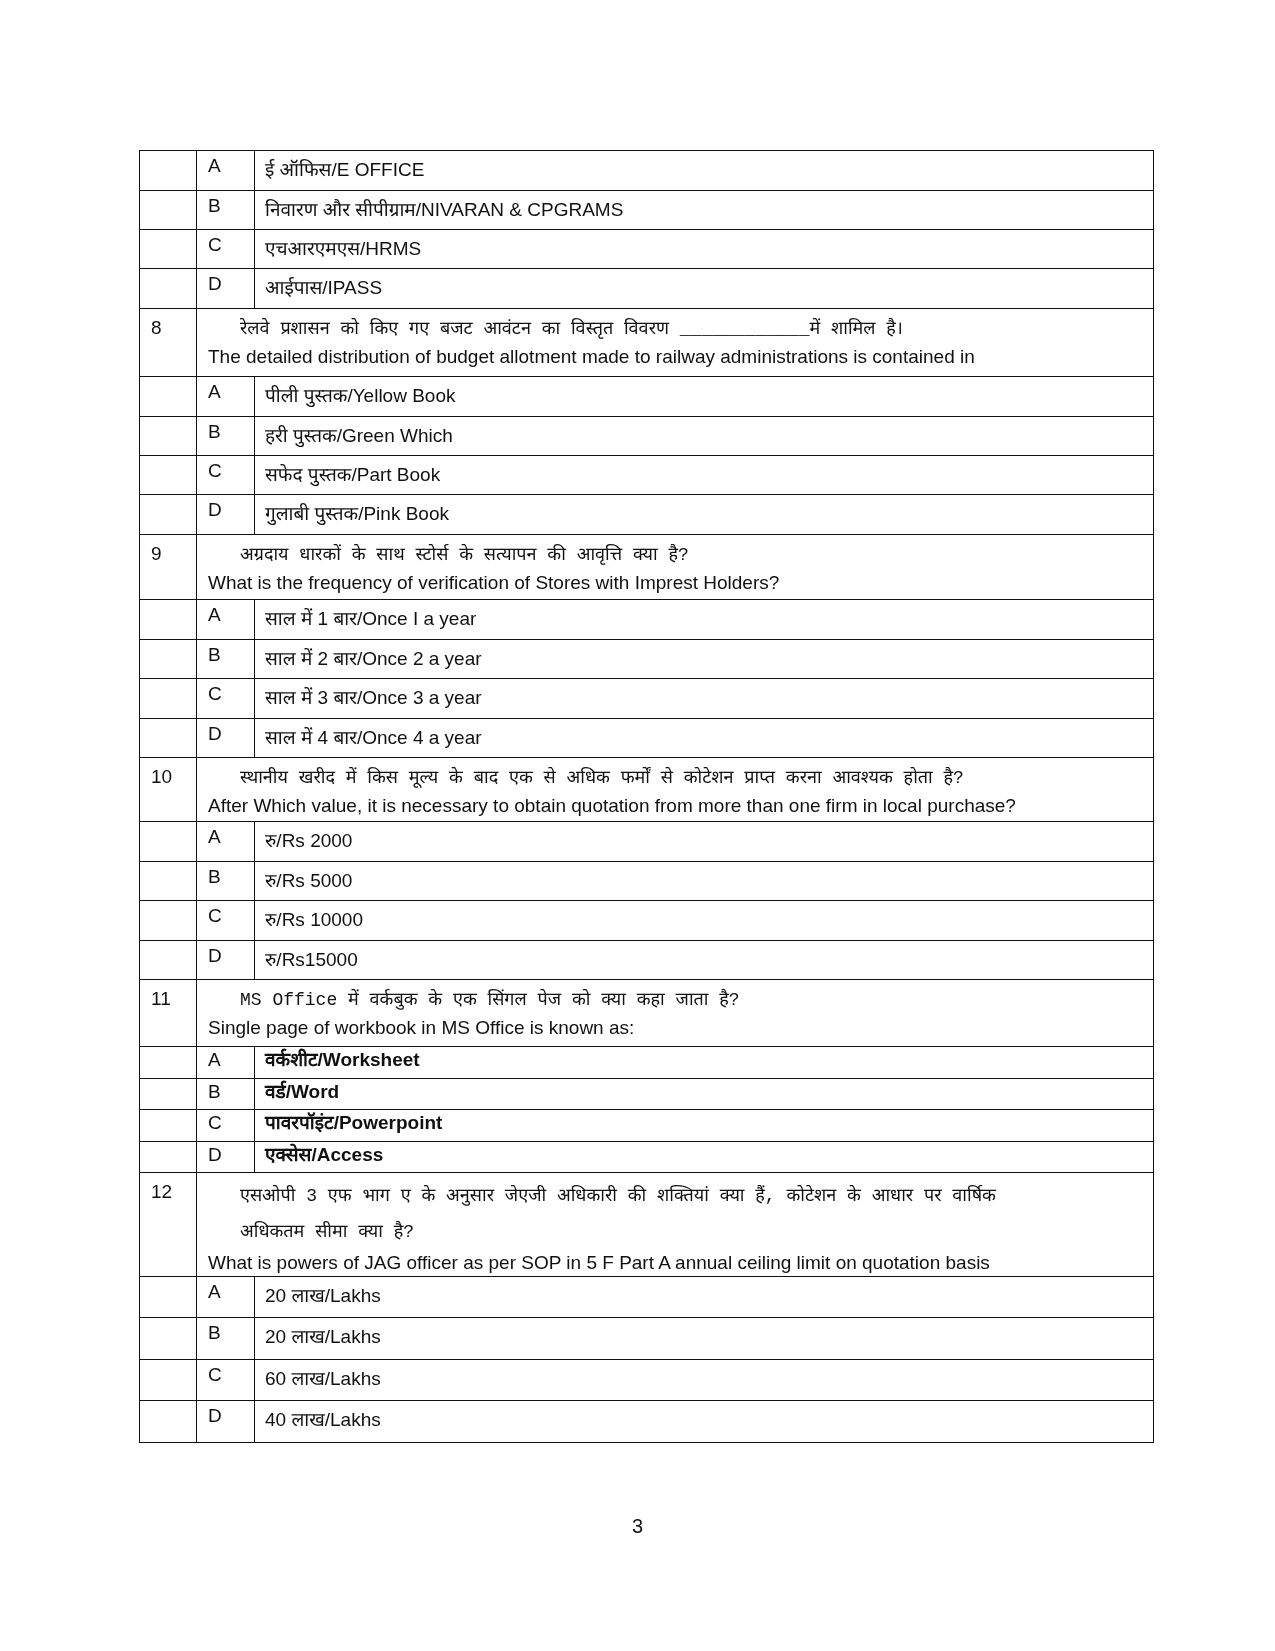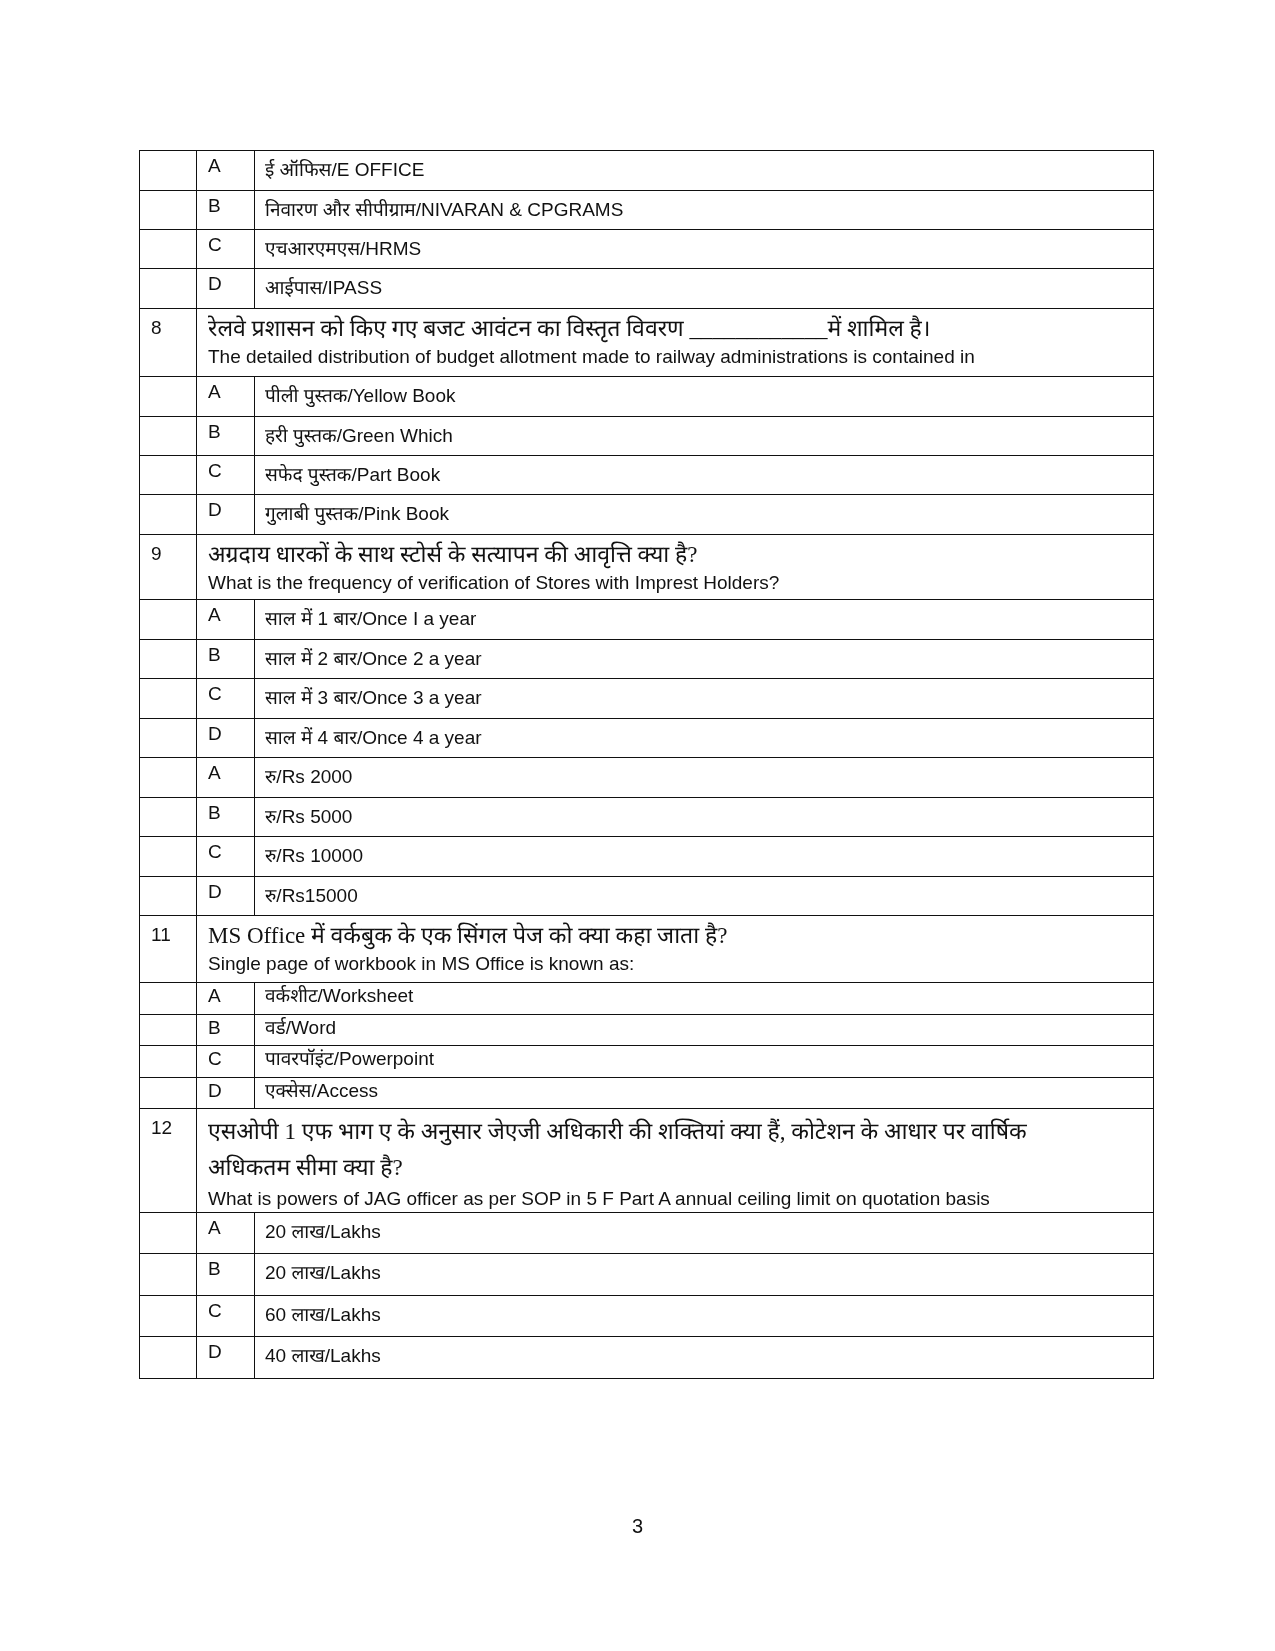--- a/index.html
+++ b/index.html
@@ -16,25 +16,25 @@
   table.quiz td {
     border: 1.5px solid #111111; padding: 0; vertical-align: top;
     font-size: 19px; line-height: 1.2;
   }
   col.c-num { width: 57px; }
   col.c-opt { width: 58px; }
   td.num { padding: 8px 0 0 11px !important; font-size: 19px; }
   td.letter { padding: 4px 0 0 11px !important; font-size: 19px; }
   td.otext { padding: 8px 0 0 10px !important; font-size: 20px; }
   td.qtext { padding: 5px 0 0 11px !important; }
-  .hi { font-family: Liberation Serif, serif; font-size: 23px; display: block; line-height: 30px; white-space: nowrap; overflow: hidden; }
+  .hi { font-family: Liberation Mono, monospace; font-size: 18px; display: block; line-height: 30px; white-space: nowrap; overflow: hidden; margin-left: 32px; }
   .en { font-family: "Liberation Sans", sans-serif; font-size: 19px; display: block; line-height: 28px; white-space: nowrap; overflow: hidden; }
   .qhead .en { line-height: 26px; }
   tr.compact td.letter { padding-top: 2px !important; }
-  tr.compact td.otext { padding-top: 2px !important; }
+  tr.compact td.otext { padding-top: 2px !important; font-weight: bold; }
   .page-number {
     position: absolute; left: 0; width: 1275px; top: 1515px; text-align: center;
     font-size: 20px; font-family: "Liberation Sans", sans-serif;
   }
 </style>
 </head>
 <body>
 
 <div class="page">
 <table class="quiz">
@@ -115,20 +115,27 @@
     <td></td>
           <td class="letter">C</td>
     <td class="otext">साल में 3 बार/Once 3 a year</td>
   </tr>
   <tr style="height:39px">
     <td></td>
           <td class="letter">D</td>
     <td class="otext">साल में 4 बार/Once 4 a year</td>
   </tr>
 
+  <tr style="height:64px" class="qhead">
+    <td class="num">10</td>
+    <td colspan="2" class="qtext">
+      <span class="hi">स्थानीय खरीद में किस मूल्य के बाद एक से अधिक फर्मों से कोटेशन प्राप्त करना आवश्यक होता है?</span>
+      <span class="en">After Which value, it is necessary to obtain quotation from more than one firm in local purchase?</span>
+    </td>
+  </tr>
   <tr style="height:40px">
     <td></td>
           <td class="letter">A</td>
     <td class="otext">रु/Rs 2000</td>
   </tr>
   <tr style="height:39px">
     <td></td>
           <td class="letter">B</td>
     <td class="otext">रु/Rs 5000</td>
   </tr>
@@ -167,21 +174,21 @@
   </tr>
   <tr style="height:31px" class="compact">
     <td></td>
           <td class="letter">D</td>
     <td class="otext">एक्सेस/Access</td>
   </tr>
 
   <tr style="height:81px" class="qhead">
     <td class="num">12</td>
     <td colspan="2" class="qtext">
-      <span class="hi" style="line-height:36px">एसओपी 1 एफ भाग ए के अनुसार जेएजी अधिकारी की शक्तियां क्या हैं, कोटेशन के आधार पर वार्षिक</span>
+      <span class="hi" style="line-height:36px">एसओपी 3 एफ भाग ए के अनुसार जेएजी अधिकारी की शक्तियां क्या हैं, कोटेशन के आधार पर वार्षिक</span>
       <span class="hi" style="line-height:36px">अधिकतम सीमा क्या है?</span>
       <span class="en">What is powers of JAG officer as per SOP in 5 F Part A  annual ceiling limit on quotation basis</span>
     </td>
   </tr>
   <tr style="height:41px">
     <td></td>
           <td class="letter">A</td>
     <td class="otext">20 लाख/Lakhs</td>
   </tr>
   <tr style="height:42px">

